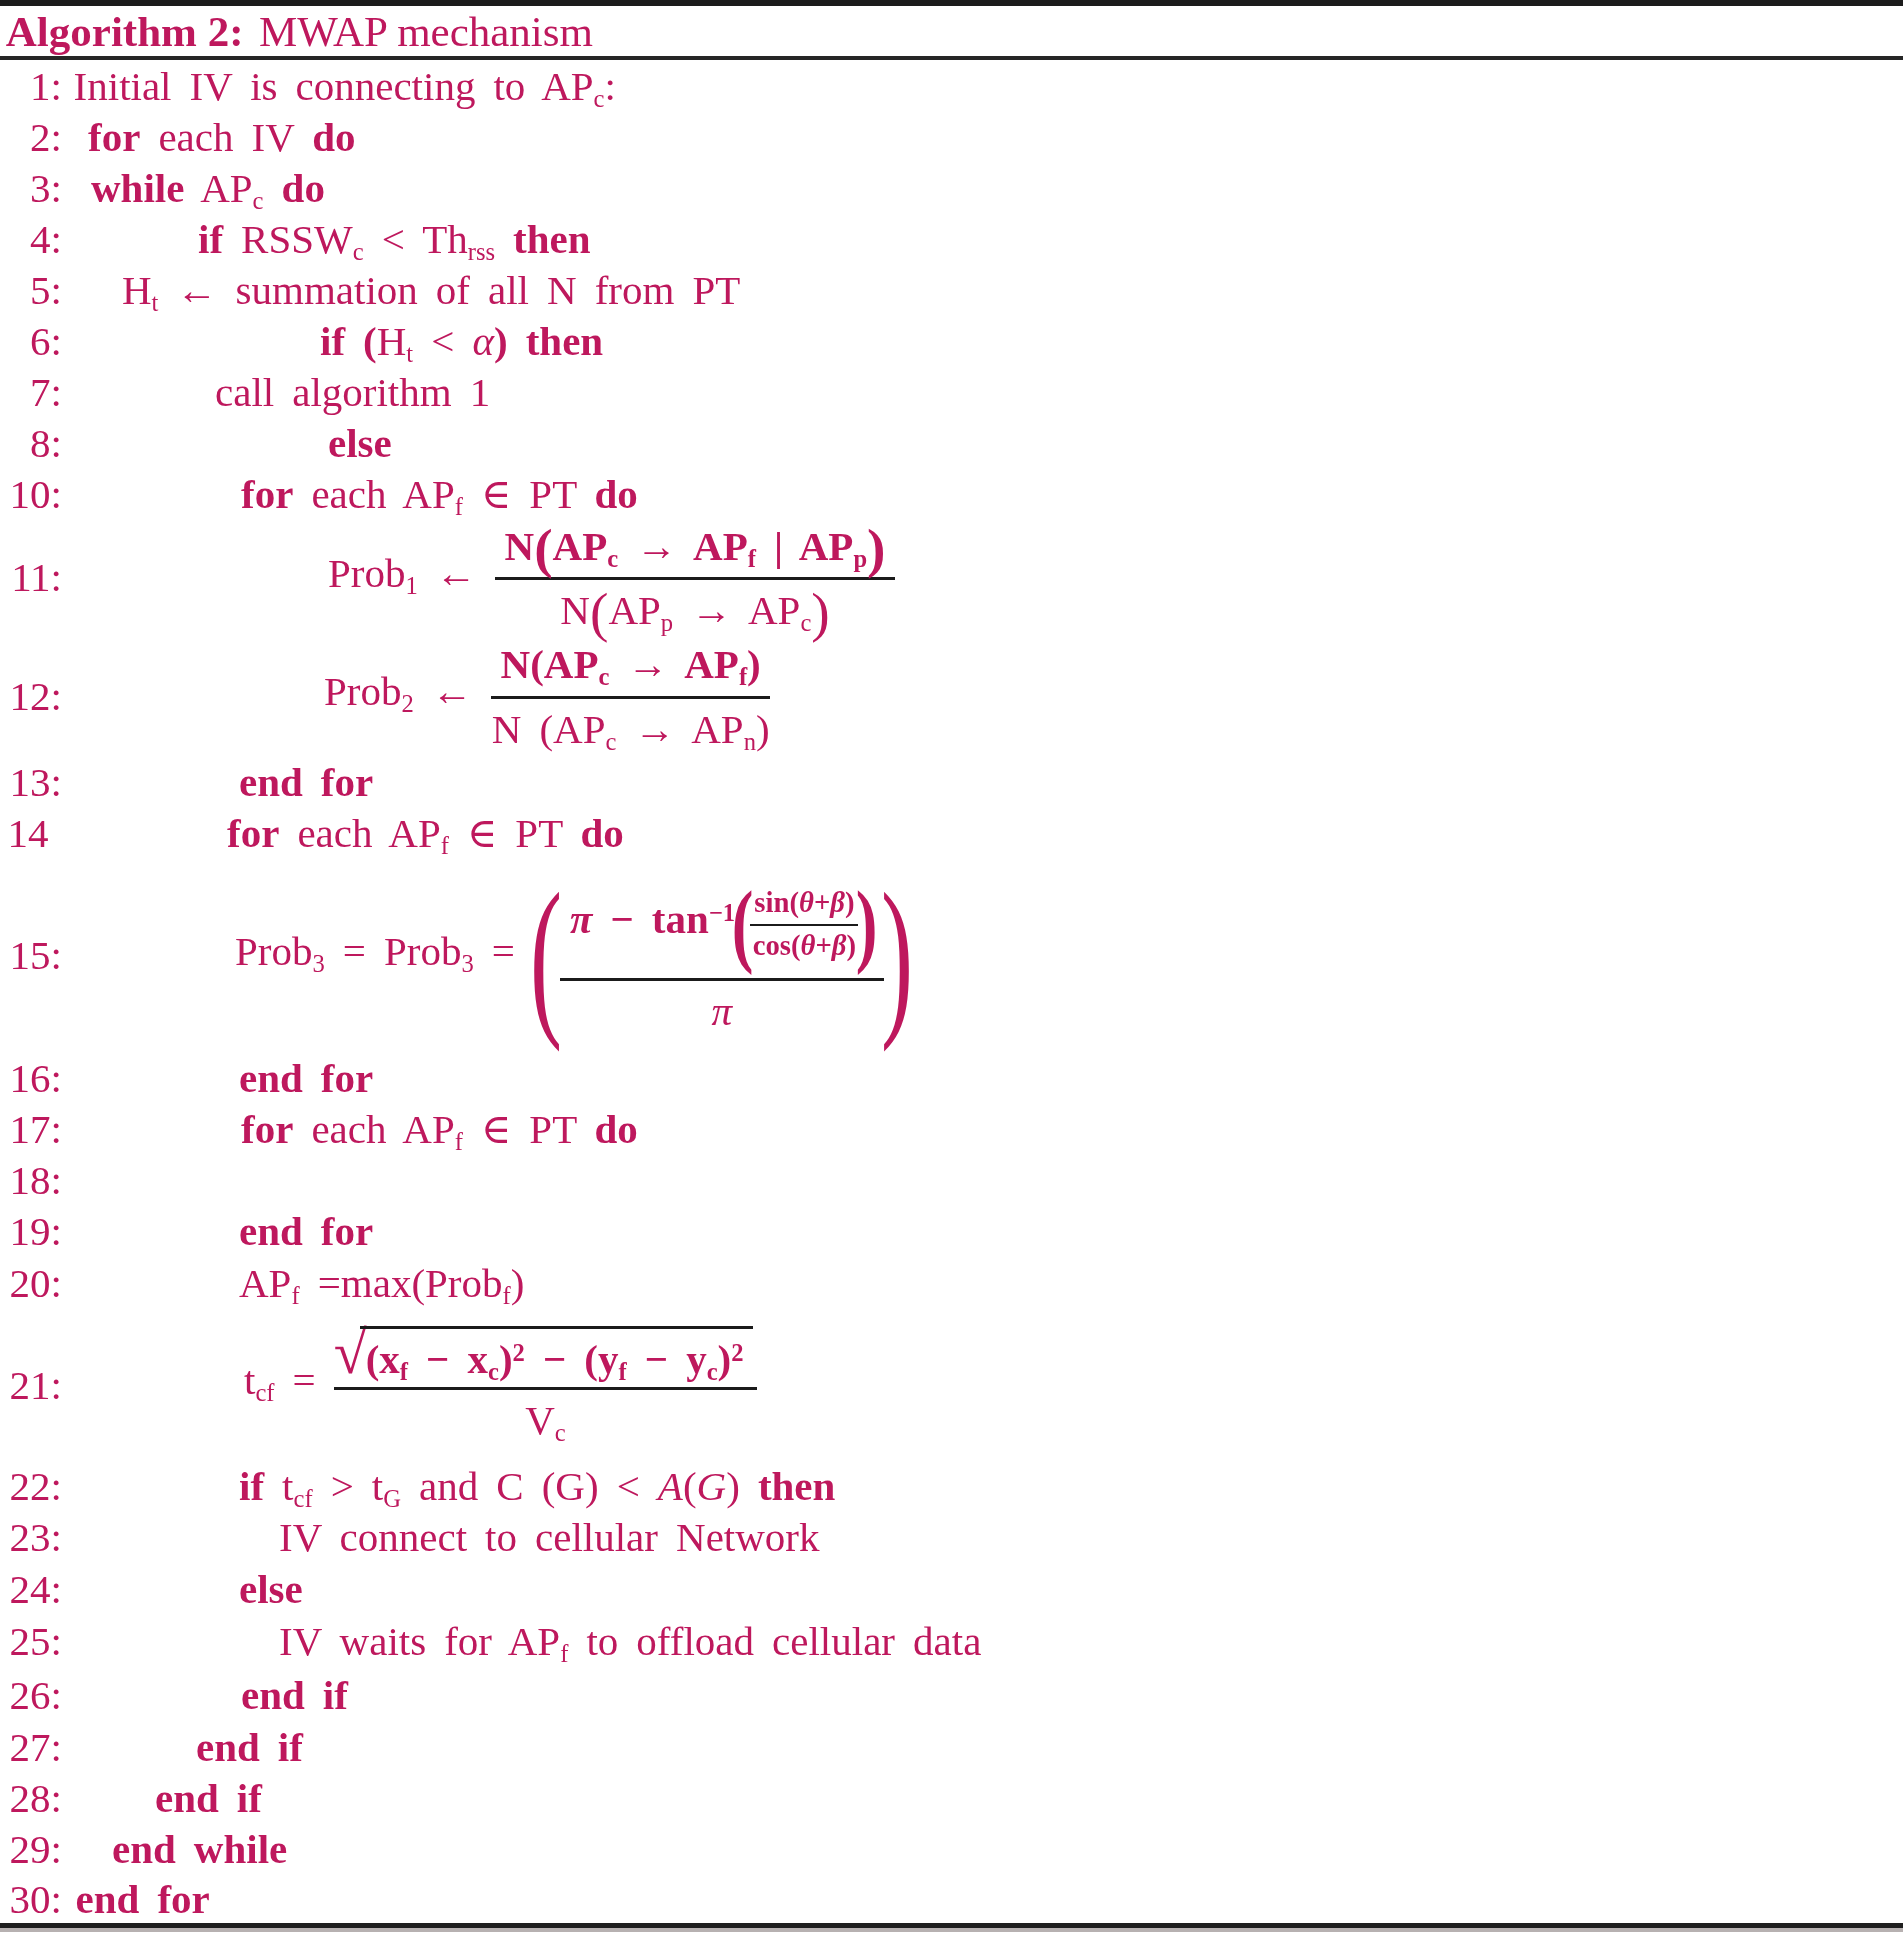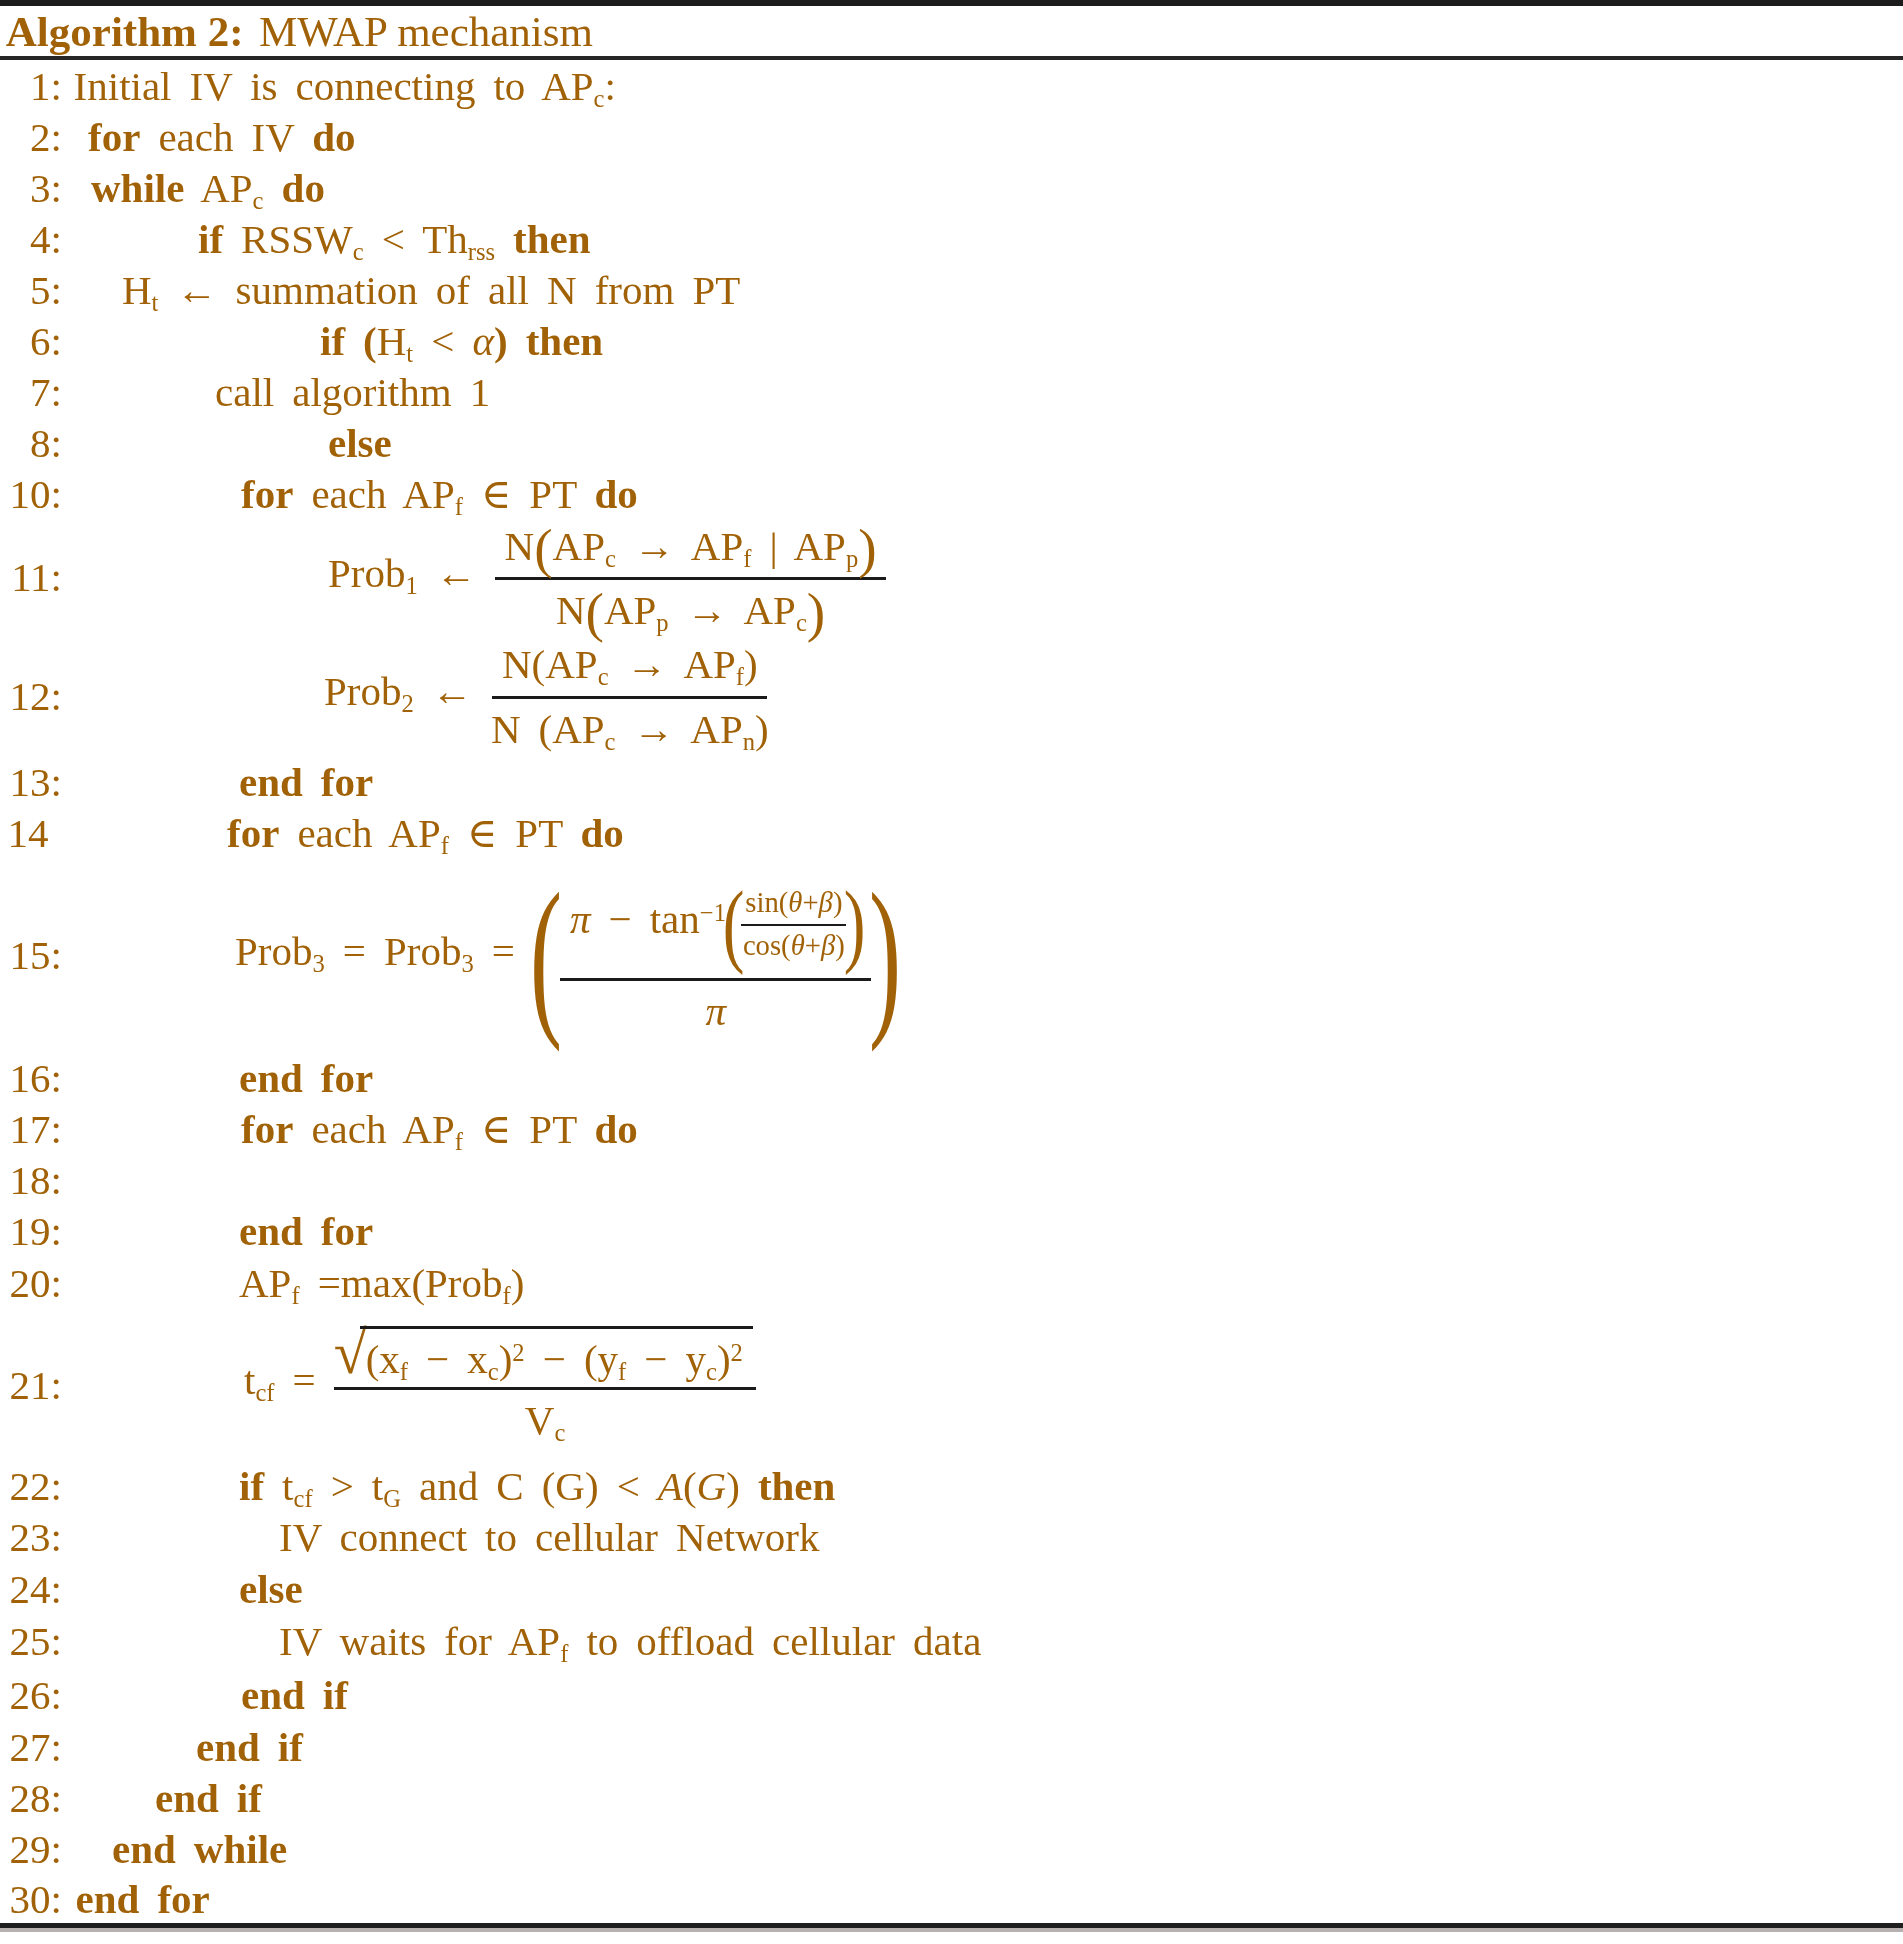--- a/index.html
+++ b/index.html
@@ -1,35 +1,35 @@
 <!DOCTYPE html>
 <html><head>
 <meta charset="utf-8">
 <style>
   html,body{margin:0;padding:0;background:#e8e8e8;}
   .algo{
-    width:1904px;height:1945px;background:#ffffff;color:#a16207;
+    width:1904px;height:1945px;background:#ffffff;color:#be185d;
     font-family:"Liberation Serif","DejaVu Serif",serif;
     font-size:41px;box-sizing:border-box;border-top:6.8px solid #1c1c1c;
     overflow:hidden;
   }
   .hdr{
     height:50px;border-bottom:4.9px solid #262626;display:flex;align-items:center;
     padding-left:5.8px;font-size:43px;white-space:nowrap;
   }
   .hdr .lab{font-weight:700;margin-right:15.5px;}
   .line{display:flex;align-items:center;white-space:nowrap;}
   .num{width:62px;text-align:right;flex:none;}
   .ct{white-space:nowrap;word-spacing:7.8px;}
   .bf{font-weight:700;}
   .it{font-style:italic;}
   sub{font-size:.6em;line-height:0;vertical-align:-.28em;}
   sup{font-size:.6em;line-height:0;vertical-align:.5em;}
   .frac{display:inline-flex;flex-direction:column;align-items:center;vertical-align:middle;text-align:center;}
-  .fn{border-bottom:3.9px solid #1b1b1b;padding:1.9px 9.7px 7.8px 9.7px;}
+  .fn{border-bottom:3.9px solid #1b1b1b;padding:1.9px 9.7px 7.8px 9.7px;font-weight:bold;}
   .fd{padding-top:5.8px;}
   .tall{font-size:1.35em;line-height:0;vertical-align:-.13em;}
   .wrap{display:inline-flex;align-items:center;vertical-align:middle;}
   .bp{font-size:175px;line-height:1;transform:scaleX(.55);margin:0 -15.5px;font-weight:400;}
   .mp{font-size:93px;line-height:1;transform:scaleX(.7);margin:0 -7.8px;}
   .sfrac{font-size:.7em;}
   .sfrac .fn{border-bottom:2.9px solid #1b1b1b;padding:0 3.9px 4.9px 3.9px;}
   .sfrac .fd{padding-top:3px;}
   .sqrt{display:inline-flex;align-items:flex-start;}
   .rad{font-size:60px;line-height:.9;margin-right:-6.8px;}

